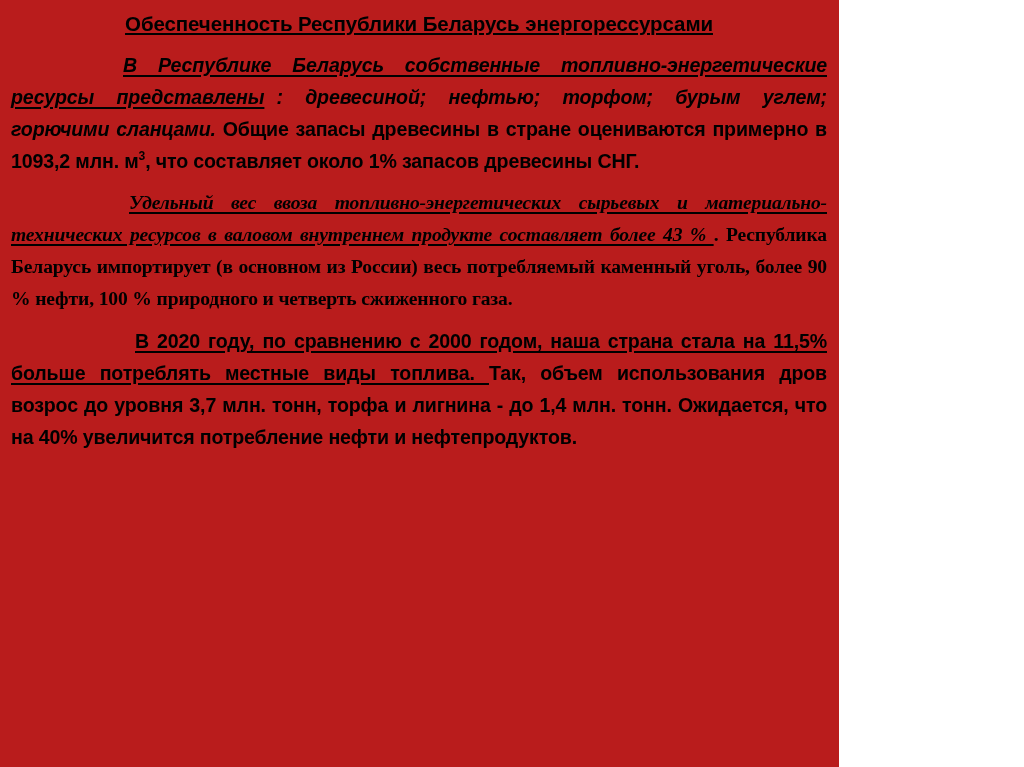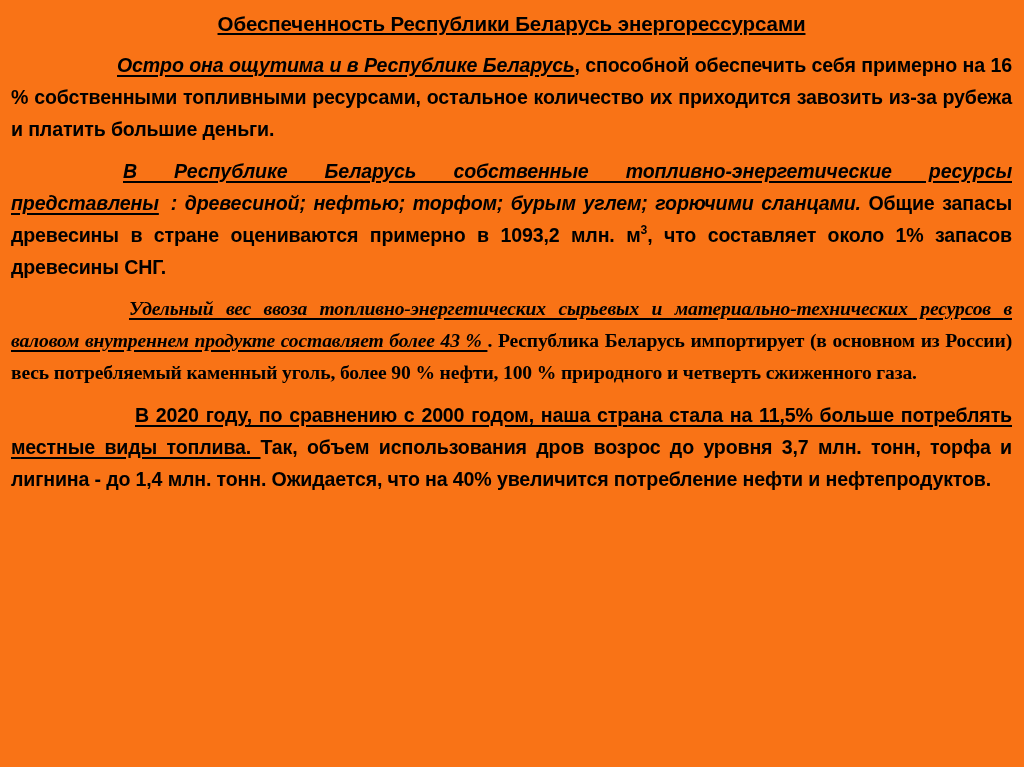--- a/index.html
+++ b/index.html
@@ -11,24 +11,24 @@
   body {
     width: 1024px;
     height: 767px;
     overflow: hidden;
     font-family: "Liberation Sans", "DejaVu Sans", sans-serif;
     color: #000000;
     -webkit-font-smoothing: antialiased;
   }
   .page {
     box-sizing: border-box;
-    width: 1024px;
+    width: 839px;
     height: 767px;
     padding: 6px 12px 0 11px;
-    background: #f97316;
+    background: #b91c1c;
   }
   .doc-title {
     font-size: 20.5px;
     font-weight: bold;
     text-align: center;
     line-height: 1.35;
     margin: 4px 0 11px 0;
     letter-spacing: -0.1px;
     white-space: nowrap;
   }
@@ -78,21 +78,20 @@
   }
 </style>
 </head>
 <body>
 
 <div class="page">
 
   <h1 class="doc-title"><span class="u">Обеспеченность Республики Беларусь энергорессурсами</span></h1>
 
 
-  <p class="para p2"><span class="lead">Остро она ощутима и в Республике Беларусь</span><span>, способной обеспечить себя примерно на 16 % собственными топливными ресурсами, остальное количество их приходится завозить из-за рубежа и платить большие деньги.</span></p>
 
   <p class="para p3"><span class="lead">В Республике Беларусь собственные топливно-энергетические ресурсы представлены</span><span class="lead-nou">: древесиной; нефтью; торфом; бурым углем; горючими сланцами.</span><span> Общие запасы древесины в стране оцениваются примерно в 1093,2 млн. м</span><sup>3</sup><span>, что составляет около 1% запасов древесины СНГ.</span></p>
 
   <p class="para p4"><span class="lead">Удельный вес ввоза топливно-энергетических сырьевых и материально-технических ресурсов в валовом внутреннем продукте составляет более 43 % </span><span>. Республика Беларусь  импортирует (в основном из России) весь потребляемый каменный уголь, более 90 % нефти, 100 % природного и четверть сжиженного газа.</span></p>
 
 
   <p class="para p6"><span class="lead-plain">В 2020 году, по сравнению с 2000 годом, наша страна стала на 11,5% больше потреблять местные виды топлива. </span><span>Так, объем использования дров возрос до уровня 3,7 млн. тонн, торфа и лигнина - до 1,4 млн. тонн. Ожидается, что на 40% увеличится потребление нефти и нефтепродуктов.</span></p>
 
 </div>
 

